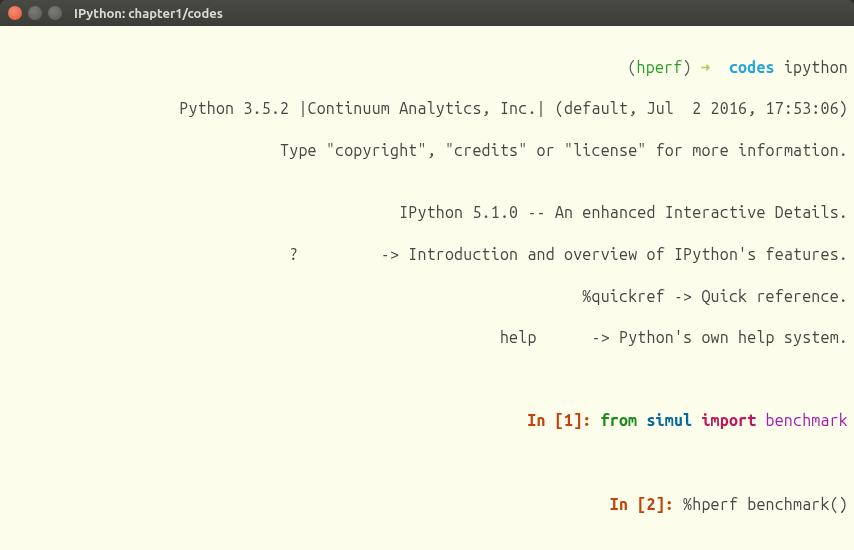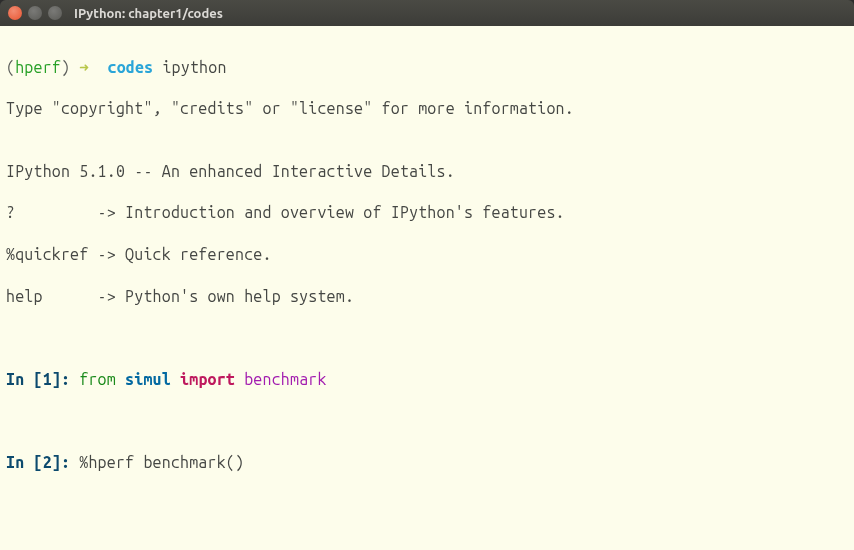--- a/index.html
+++ b/index.html
@@ -1,15 +1,15 @@
 <!DOCTYPE html>
 <html><head>
   <meta charset="utf-8">
   <style>
-    * { margin: 0; padding: 0; box-sizing: border-box; }
+    * { margin: 0; padding: 0; box-sizing: border-box; text-align: right; }
     body {
       width: 854px;
       height: 550px;
       background: #2c2c2c;
       font-family: "Ubuntu Mono", "DejaVu Sans Mono", monospace;
       font-size: 14px;
       overflow: hidden;
     }
     .titlebar {
       height: 26px;
@@ -45,39 +45,40 @@
       line-height: 1.3;
       white-space: pre;
       font-size: 16px;
       letter-spacing: 0.2px;
     }
     .prompt-paren { color: #5d5f5c; }
     .prompt-host { color: #28a028; }
     .prompt-arrow { color: #b8c74a; }
     .prompt-dir { color: #2aa5d8; font-weight: bold; }
     .prompt-cmd { color: #454744; }
-    .in-bracket { color: #0c4a6e; font-weight: bold; }
-    .kw-from { color: #1a8a1a; font-weight: normal; }
+    .in-bracket { color: #c2410c; font-weight: bold; }
+    .kw-from { color: #1a8a1a; font-weight: bold; }
     .kw-mod { color: #0369a1; font-weight: bold; }
     .kw-import { color: #be185d; font-weight: bold; }
     .kw-fn { color: #a21caf; }
     .row { white-space: pre; }
   </style>
 </head>
 <body>
 
 <div class="titlebar">
   <span class="window-btn btn-close"></span>
   <span class="window-btn btn-min"></span>
   <span class="window-btn btn-max"></span>
   <span class="title-text">IPython: chapter1/codes</span>
 </div>
 
 <div class="terminal">
 <div class="row"><span class="prompt-paren">(</span><span class="prompt-host">hperf</span><span class="prompt-paren">)</span><span class="prompt-arrow"> ➜ </span><span class="prompt-dir"> codes</span><span class="prompt-cmd"> ipython</span></div>
+<div class="row">Python 3.5.2 |Continuum Analytics, Inc.| (default, Jul  2 2016, 17:53:06)</div>
 <div class="row">Type "copyright", "credits" or "license" for more information.</div>
 <div class="row"></div>
 <div class="row">IPython 5.1.0 -- An enhanced Interactive Details.</div>
 <div class="row">?         -&gt; Introduction and overview of IPython's features.</div>
 <div class="row">%quickref -&gt; Quick reference.</div>
 <div class="row">help      -&gt; Python's own help system.</div>
 <div class="row"> </div>
 <div class="row"><span class="in-bracket">In [1]: </span><span class="kw-from">from </span><span class="kw-mod">simul</span><span class="kw-import"> import </span><span class="kw-fn">benchmark</span></div>
 <div class="row"> </div>
 <div class="row"><span class="in-bracket">In [2]: </span><span>%hperf benchmark()</span></div>

